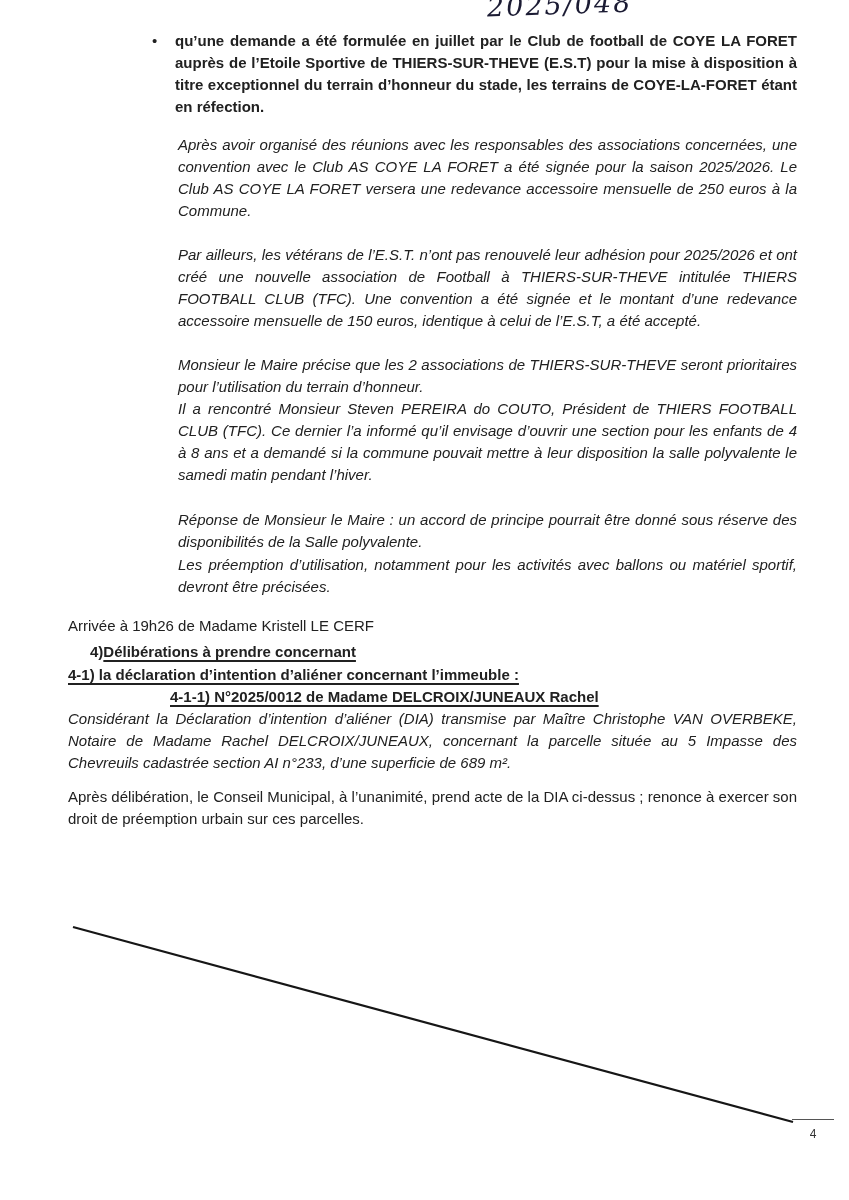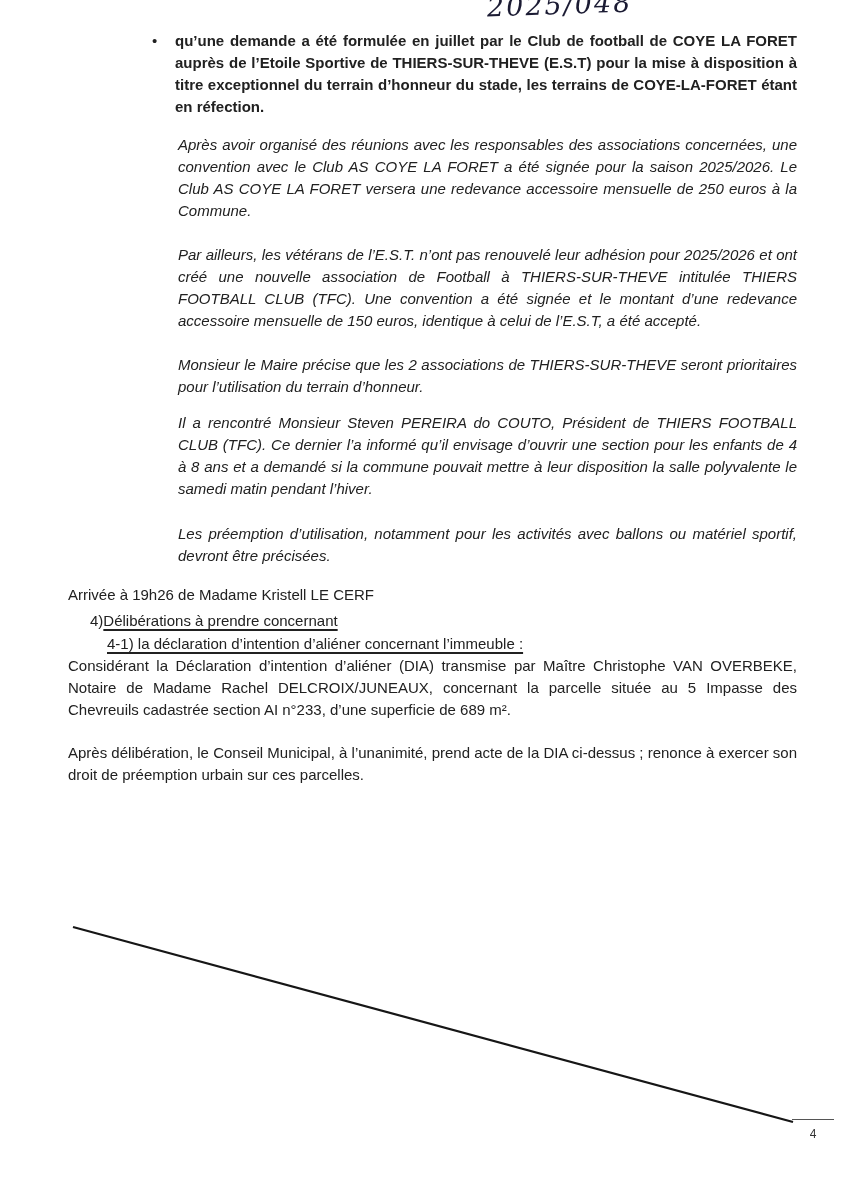--- a/index.html
+++ b/index.html
@@ -33,35 +33,35 @@
     left: 68px;
     top: 30px;
     width: 729px;
   }
   .para { text-align: justify; }
   .bullet-row { display: flex; margin-left: 84px; margin-bottom: 16px; }
   .bullet-marker { width: 23px; flex: none; font-size: 15px; }
   .bullet-text { flex: 1; text-align: justify; font-weight: bold; }
   .indent { margin-left: 110px; font-style: italic; }
   .mb22 { margin-bottom: 22px; }
-  .mb14 { margin-bottom: 14px; }
+  .mb14 { }
   .mb5  { margin-bottom: 23px; }
   .mb1  { margin-bottom: 1px; }
   .mb17 { margin-bottom: 17px; }
   .mb23 { margin-bottom: 23px; }
-  .mb21 { margin-bottom: 21px; }
+  .mb21 { margin-bottom: 12px; font-style: italic; }
   .arrival { margin-bottom: 4px; }
-  .heading { font-weight: normal; }
+  .heading { font-weight: bold; }
   .heading .utext {
     text-decoration: underline;
     text-decoration-thickness: 1.5px;
     text-underline-offset: 3px;
   }
   .h-level1 { margin-left: 22px; margin-bottom: 1px; }
-  .h-level2 { margin-left: 39px; }
+  .h-level2 { }
   .h-level3 { margin-left: 102px; }
   .artifact-svg {
     position: absolute;
     left: 0; top: 0;
     width: 849px; height: 1200px;
     pointer-events: none;
   }
   .footer {
     position: absolute;
     left: 792px;
@@ -89,29 +89,31 @@
     </div>
 
     <p class="para indent mb22">Après avoir organisé des réunions avec les responsables des associations concernées, une convention avec le Club AS COYE LA FORET a été signée pour la saison 2025/2026. Le Club AS COYE LA FORET versera une redevance accessoire mensuelle de 250 euros à la Commune.</p>
 
     <p class="para indent mb22">Par ailleurs, les vétérans de l’E.S.T. n’ont pas renouvelé leur adhésion pour 2025/2026 et ont créé une nouvelle association de Football à THIERS-SUR-THEVE intitulée THIERS FOOTBALL CLUB (TFC). Une convention a été signée et le montant d’une redevance accessoire mensuelle de 150 euros, identique à celui de l’E.S.T, a été accepté.</p>
 
     <p class="para indent mb14">Monsieur le Maire précise que les 2 associations de THIERS-SUR-THEVE seront prioritaires pour l’utilisation du terrain d’honneur.</p>
 
     <p class="para indent mb5">Il a rencontré Monsieur Steven PEREIRA do COUTO, Président de THIERS FOOTBALL CLUB (TFC). Ce dernier l’a informé qu’il envisage d’ouvrir une section pour les enfants de 4 à 8 ans et a demandé si la commune pouvait mettre à leur disposition la salle polyvalente le samedi matin pendant l’hiver.</p>
 
+    <p class="para indent mb1">Réponse de Monsieur le Maire : un accord de principe pourrait être donné sous réserve des disponibilités de la Salle polyvalente.</p>
 
     <p class="para indent mb17">Les préemption d’utilisation, notamment pour les activités avec ballons ou matériel sportif, devront être précisées.</p>
 
     <p class="arrival">Arrivée à 19h26 de Madame Kristell LE CERF</p>
 
     <p class="heading h-level1"><span>4)</span><span class="utext">Délibérations à prendre concernant</span></p>
 
     <p class="heading h-level2"><span class="utext">4-1) la déclaration d’intention d’aliéner concernant l’immeuble :</span></p>
 
+    <p class="heading h-level3"><span class="utext">4-1-1) N°2025/0012 de Madame DELCROIX/JUNEAUX Rachel</span></p>
 
 
     <p class="para mb21">Considérant la Déclaration d’intention d’aliéner (DIA) transmise par Maître Christophe VAN OVERBEKE, Notaire de Madame Rachel DELCROIX/JUNEAUX, concernant la parcelle située au 5 Impasse des Chevreuils cadastrée section AI n°233, d’une superficie de 689 m².</p>
 
     <p class="para">Après délibération, le Conseil Municipal, à l’unanimité, prend acte de la DIA ci-dessus ; renonce à exercer son droit de préemption urbain sur ces parcelles.</p>
 
   </div>
 
   <svg class="artifact-svg" viewBox="0 0 849 1200" xmlns="http://www.w3.org/2000/svg">
     <line x1="73" y1="927" x2="793" y2="1122" stroke="#161616" stroke-width="2.2"></line>

